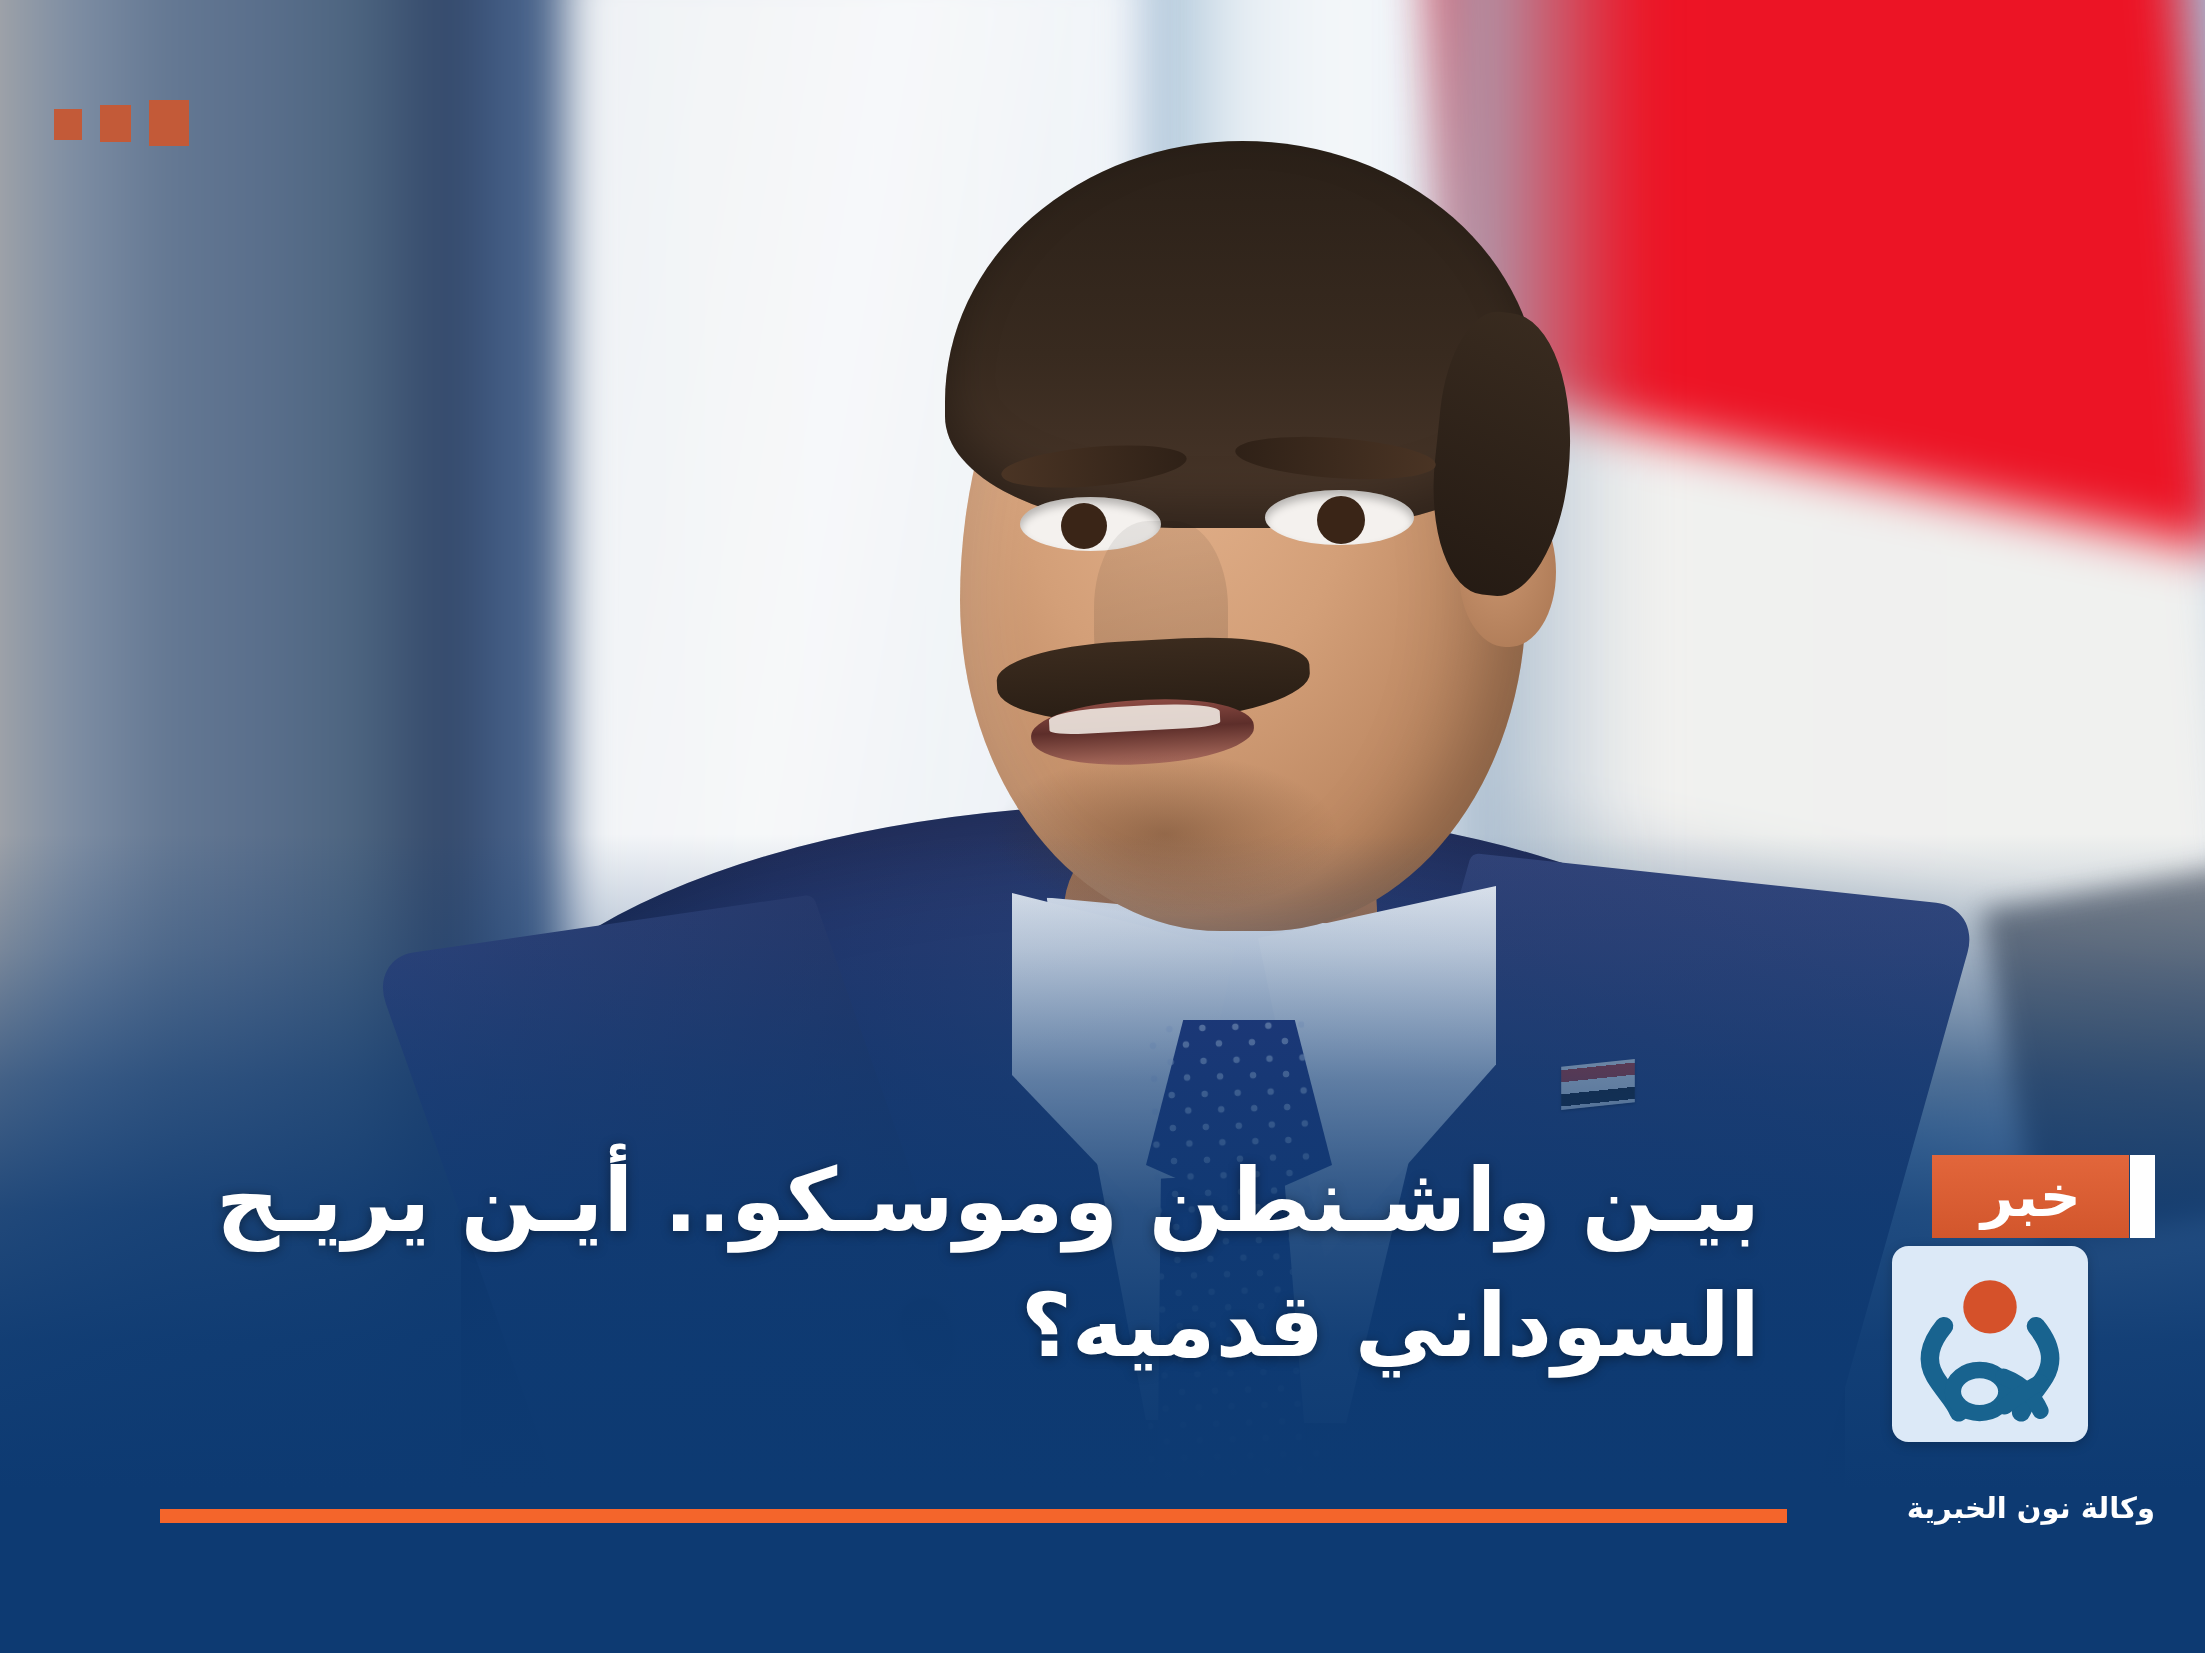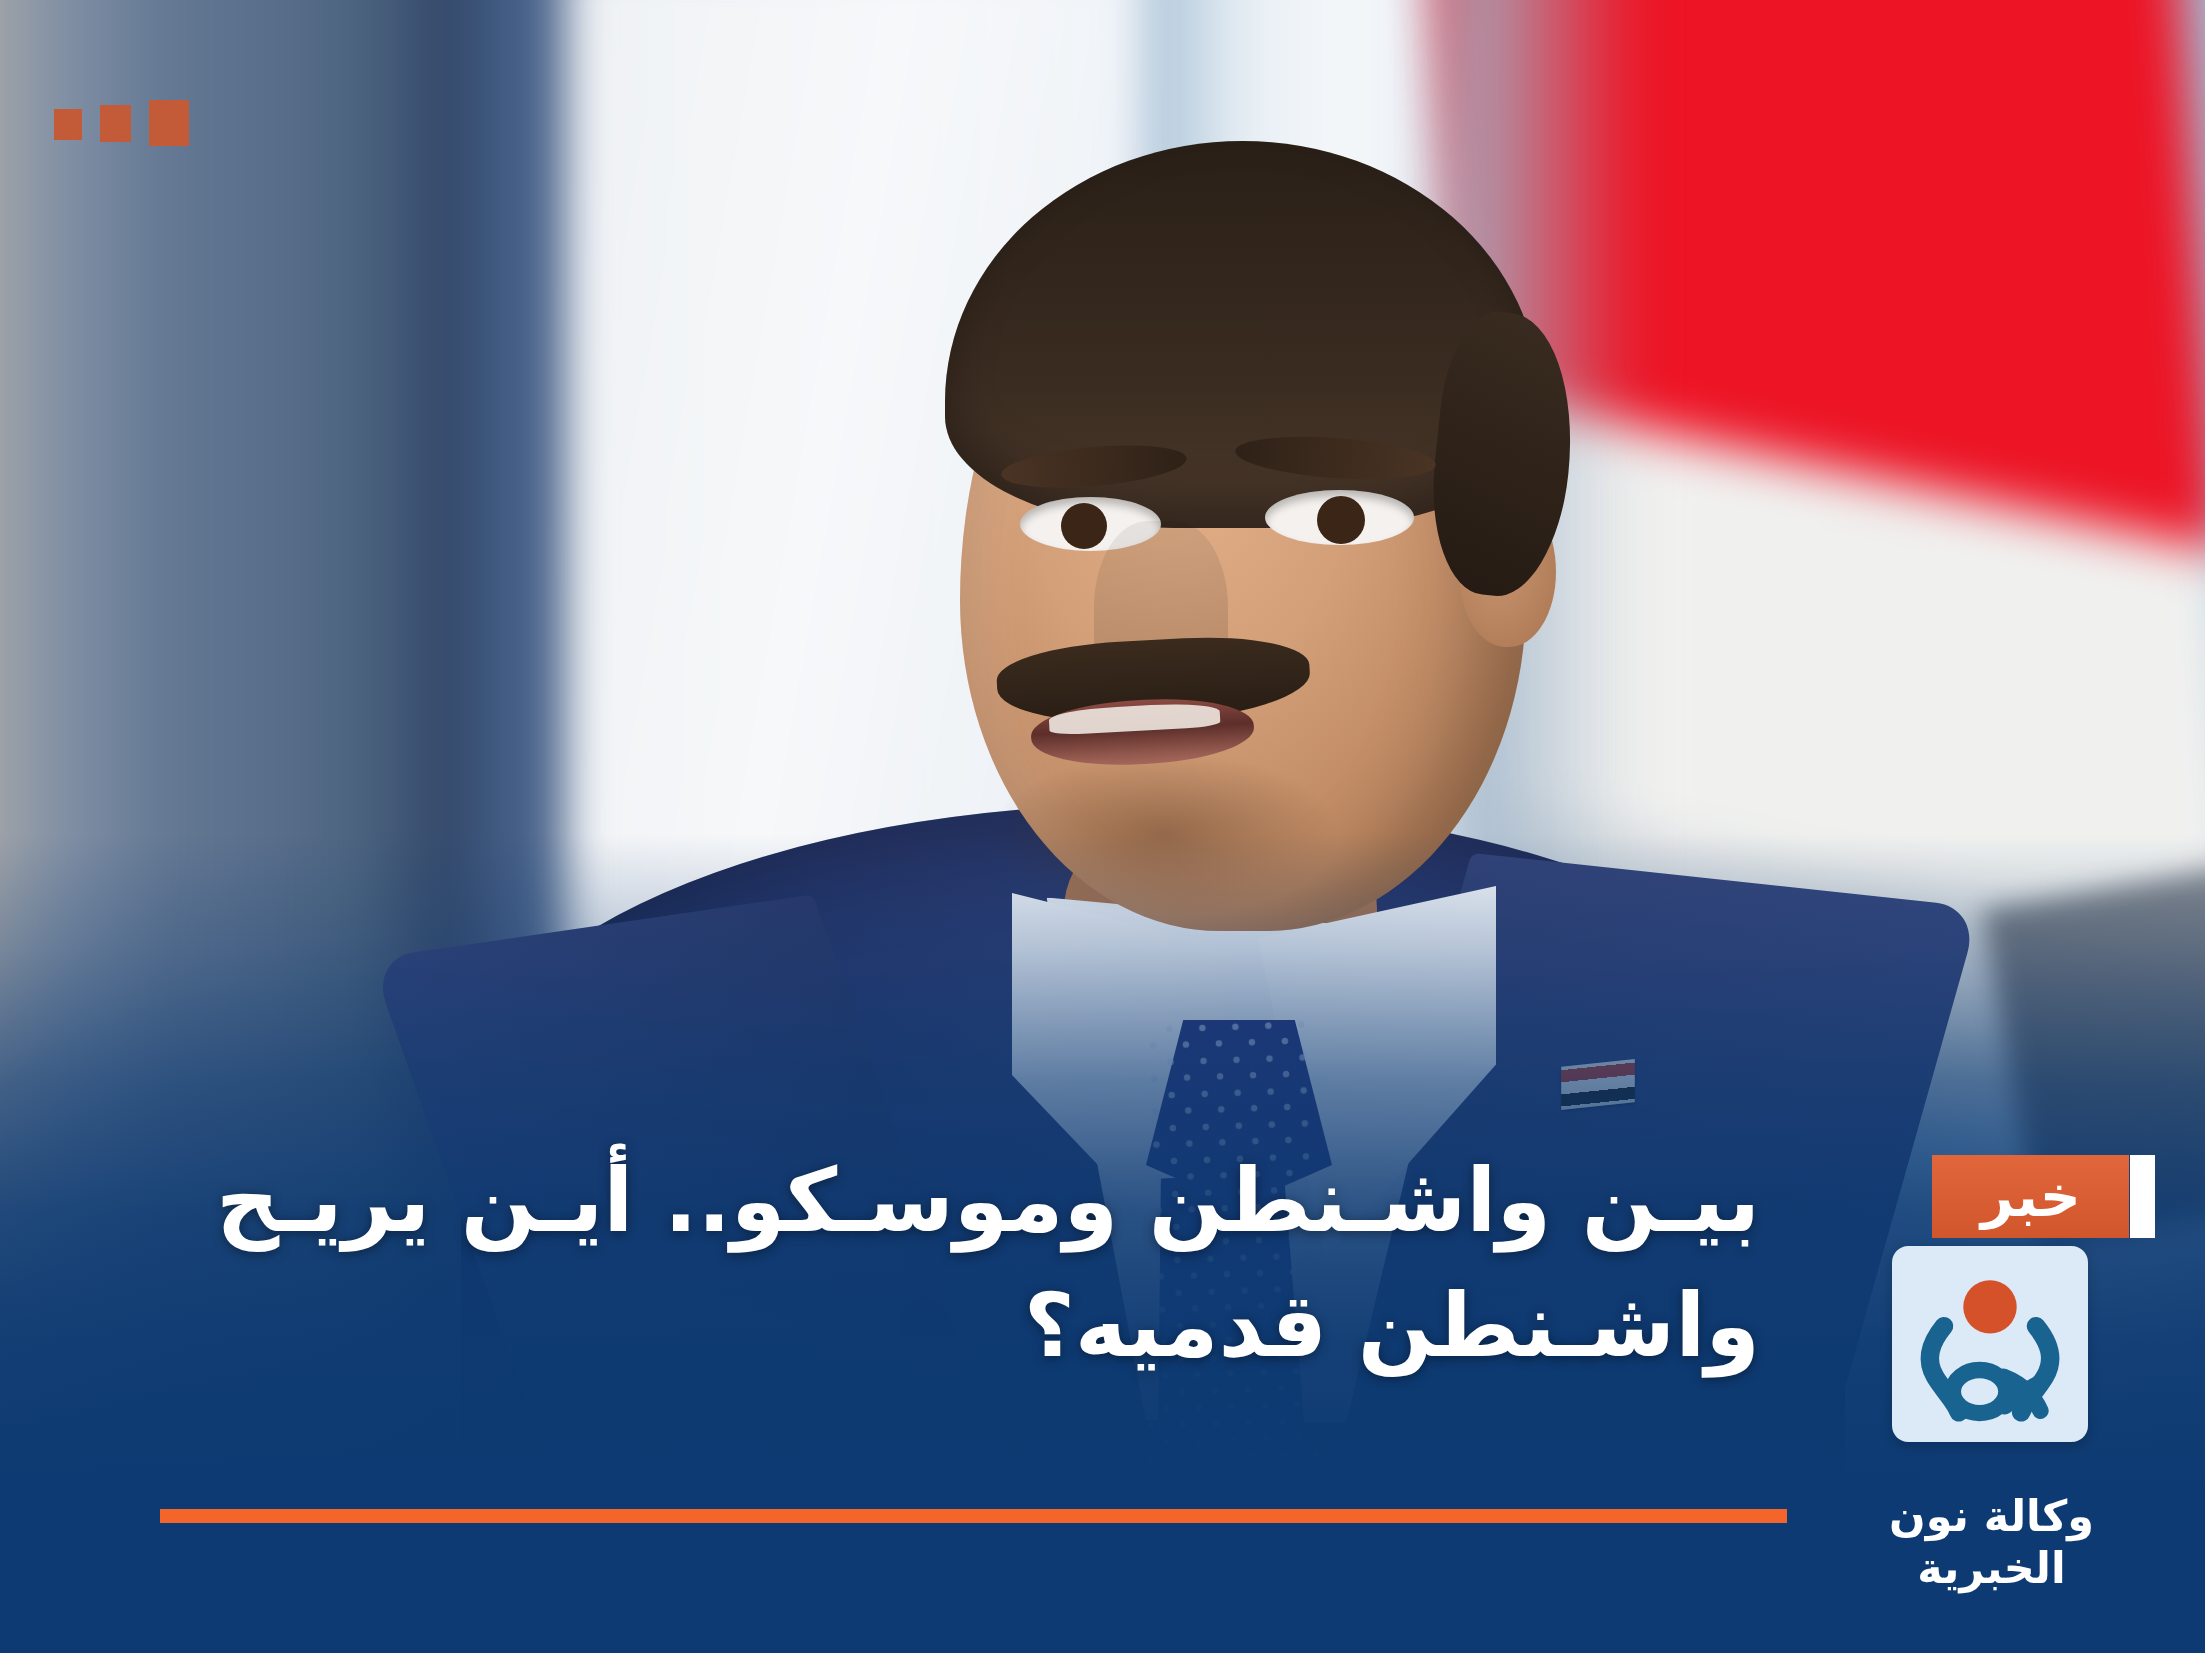--- a/index.html
+++ b/index.html
@@ -307,23 +307,22 @@
     width:196px;height:196px;
     background:#dce9f7;
     border-radius:16.4px;
     box-shadow:0 3px 12px rgba(0,0,0,.22);
     overflow:hidden;
   }
   .logo svg{display:block;width:100%;height:100%;}
 
   .brandname{
     position:absolute;left:0;top:336px;width:327px;
-    text-align:center;
     color:#ffffff;
-    font-size:43px;
+    font-size:29px;
     font-weight:700;
     direction:rtl;
     line-height:1.2;
     font-family:"DejaVu Sans","Liberation Sans",sans-serif;
   }
 </style>
 </head>
 <body>
 
 <div class="card">
@@ -374,21 +373,21 @@
   <div class="overlay-solid"></div>
 
   <div class="barmark">
     <i class="b1"></i>
     <i class="b2"></i>
     <i class="b3"></i>
   </div>
 
   <div class="headline">
     <span class="ln">بيـن واشـنطن وموسـكو.. أيـن يريـح</span>
-    <span class="ln">واشـنطن قدميه؟</span>
+    <span class="ln">السوداني قدميه؟</span>
   </div>
 
   <div class="rule"></div>
 
   <div class="brand">
 
     <div class="badge">
       <span class="bg"></span>
       <span class="whitebar"></span>
       <span class="txt">خبر</span>

